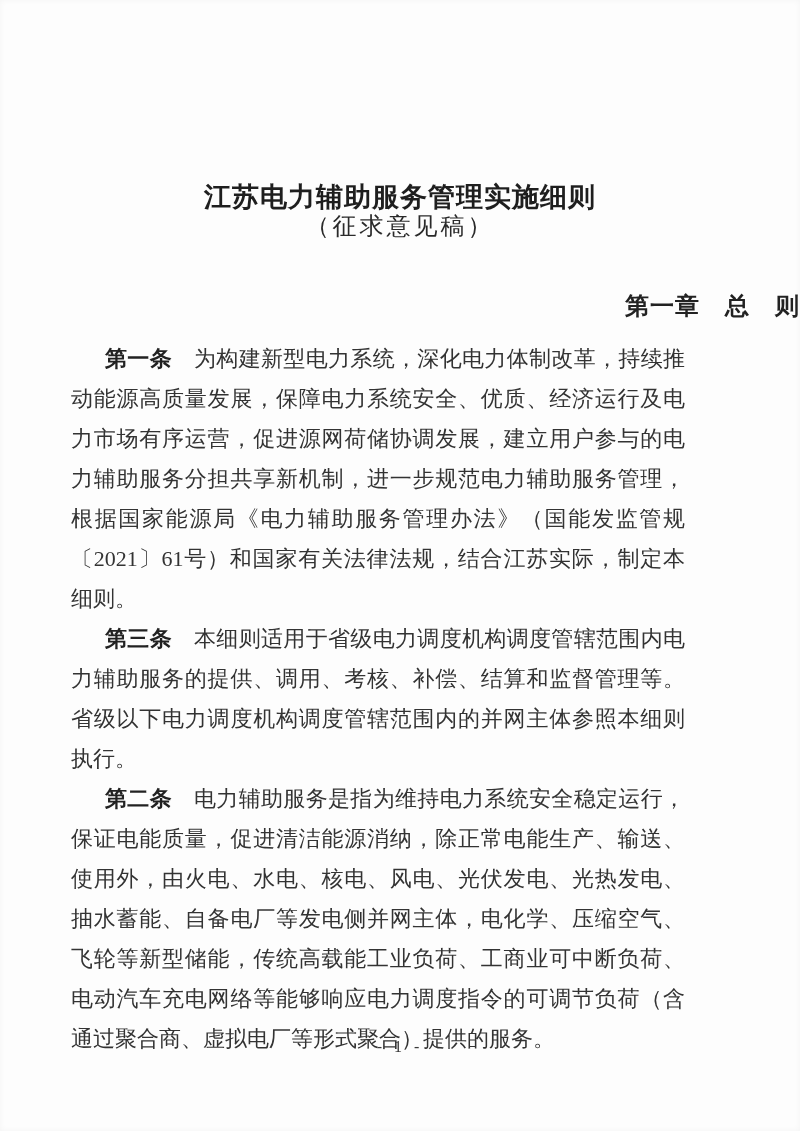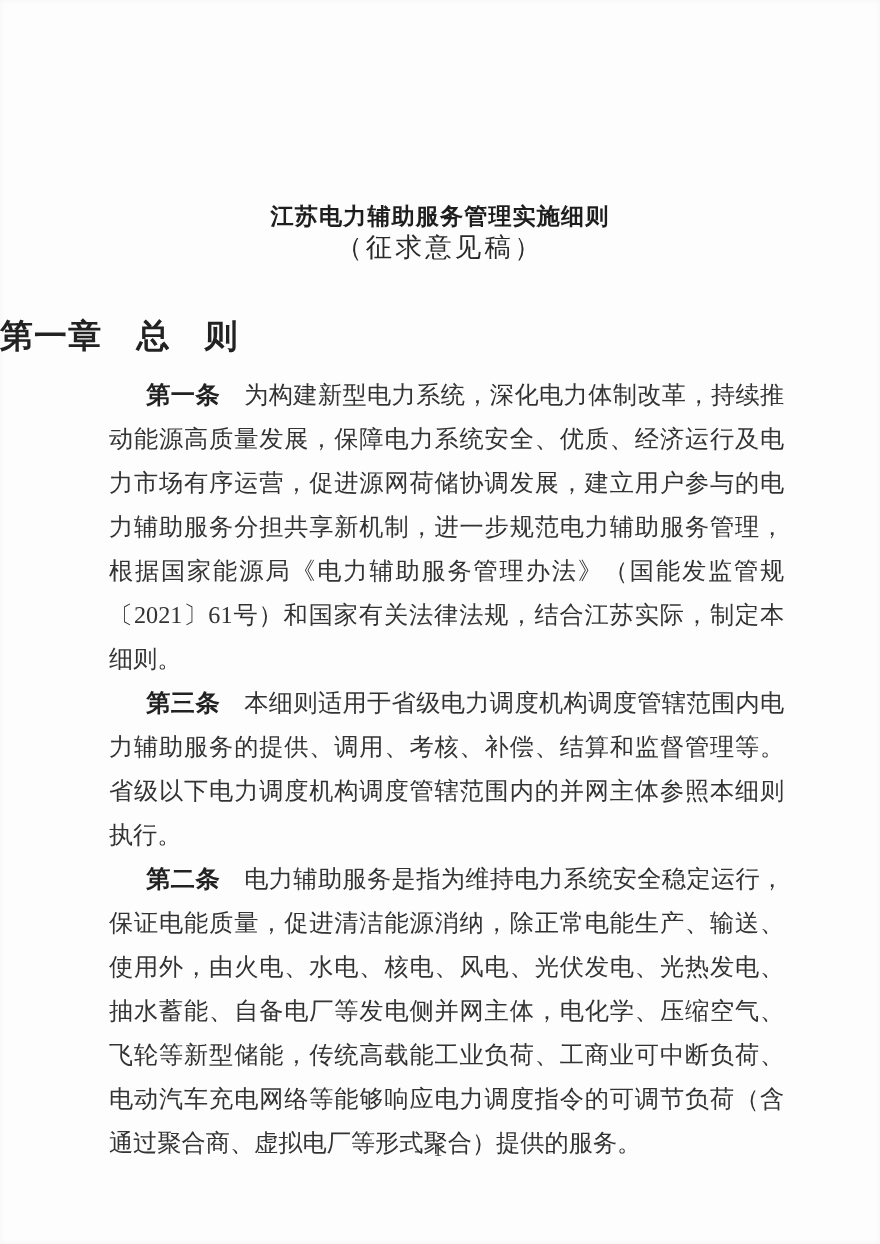--- a/index.html
+++ b/index.html
@@ -15,45 +15,45 @@
     background: #fdfdfd;
     box-shadow: inset 0 0 6px rgba(0,0,0,0.04);
     overflow: hidden;
     font-family: "Liberation Serif", "DejaVu Serif", serif;
     color: #2e2e2e;
   }
   .doc-title {
     margin: 0;
     padding-top: 181px;
     text-align: center;
-    font-size: 21px;
+    font-size: 27px;
     line-height: 32px;
     font-weight: 700;
     letter-spacing: 1px;
     color: #1e1e1e;
   }
   .doc-subtitle {
     text-align: center;
     font-size: 24px;
     line-height: 26px;
     letter-spacing: 3px;
     color: #2a2a2a;
   }
   .chapter-heading {
     margin: 52px 0 0 0;
-    text-align: left;
-    font-size: 30px;
+    text-align: right;
+    font-size: 24px;
     line-height: 30px;
     font-weight: 700;
     letter-spacing: 1px;
     color: #222222;
   }
   .doc-body {
     width: 614px;
-    margin: 18px 0 0 99px;
+    margin: 18px 0 0 71px;
   }
   .article {
     margin: 0;
     font-size: 22px;
     line-height: 40px;
     text-align: justify;
     text-justify: inter-ideograph;
     text-indent: 34px;
     color: #333333;
   }

